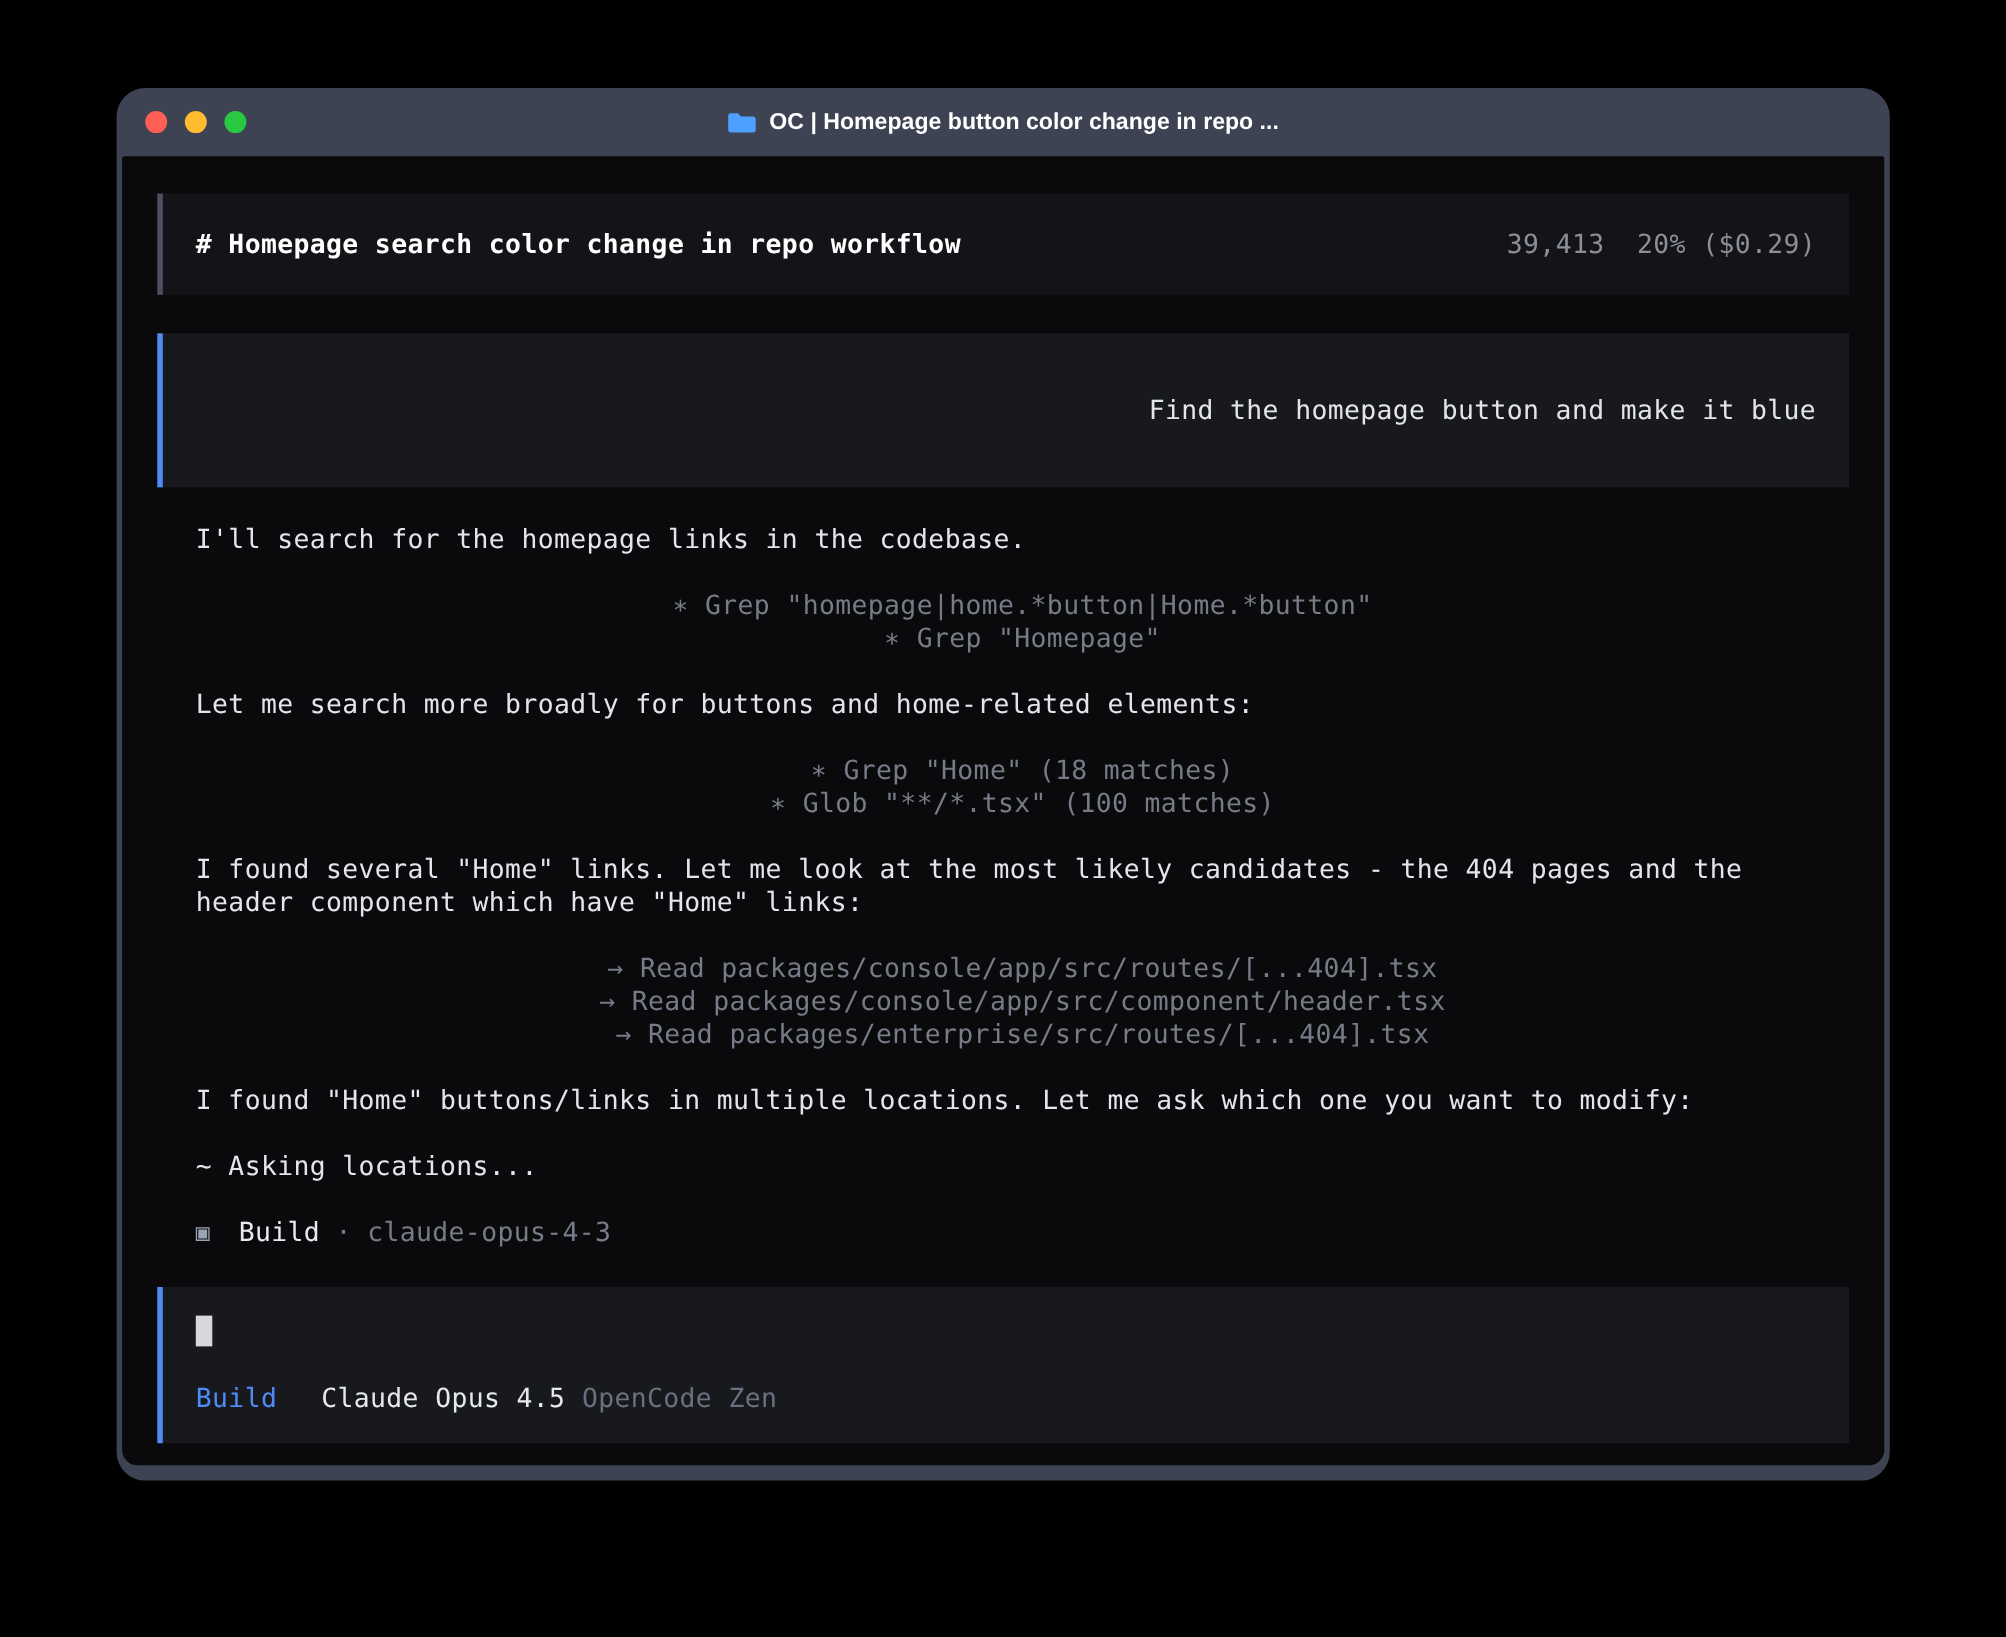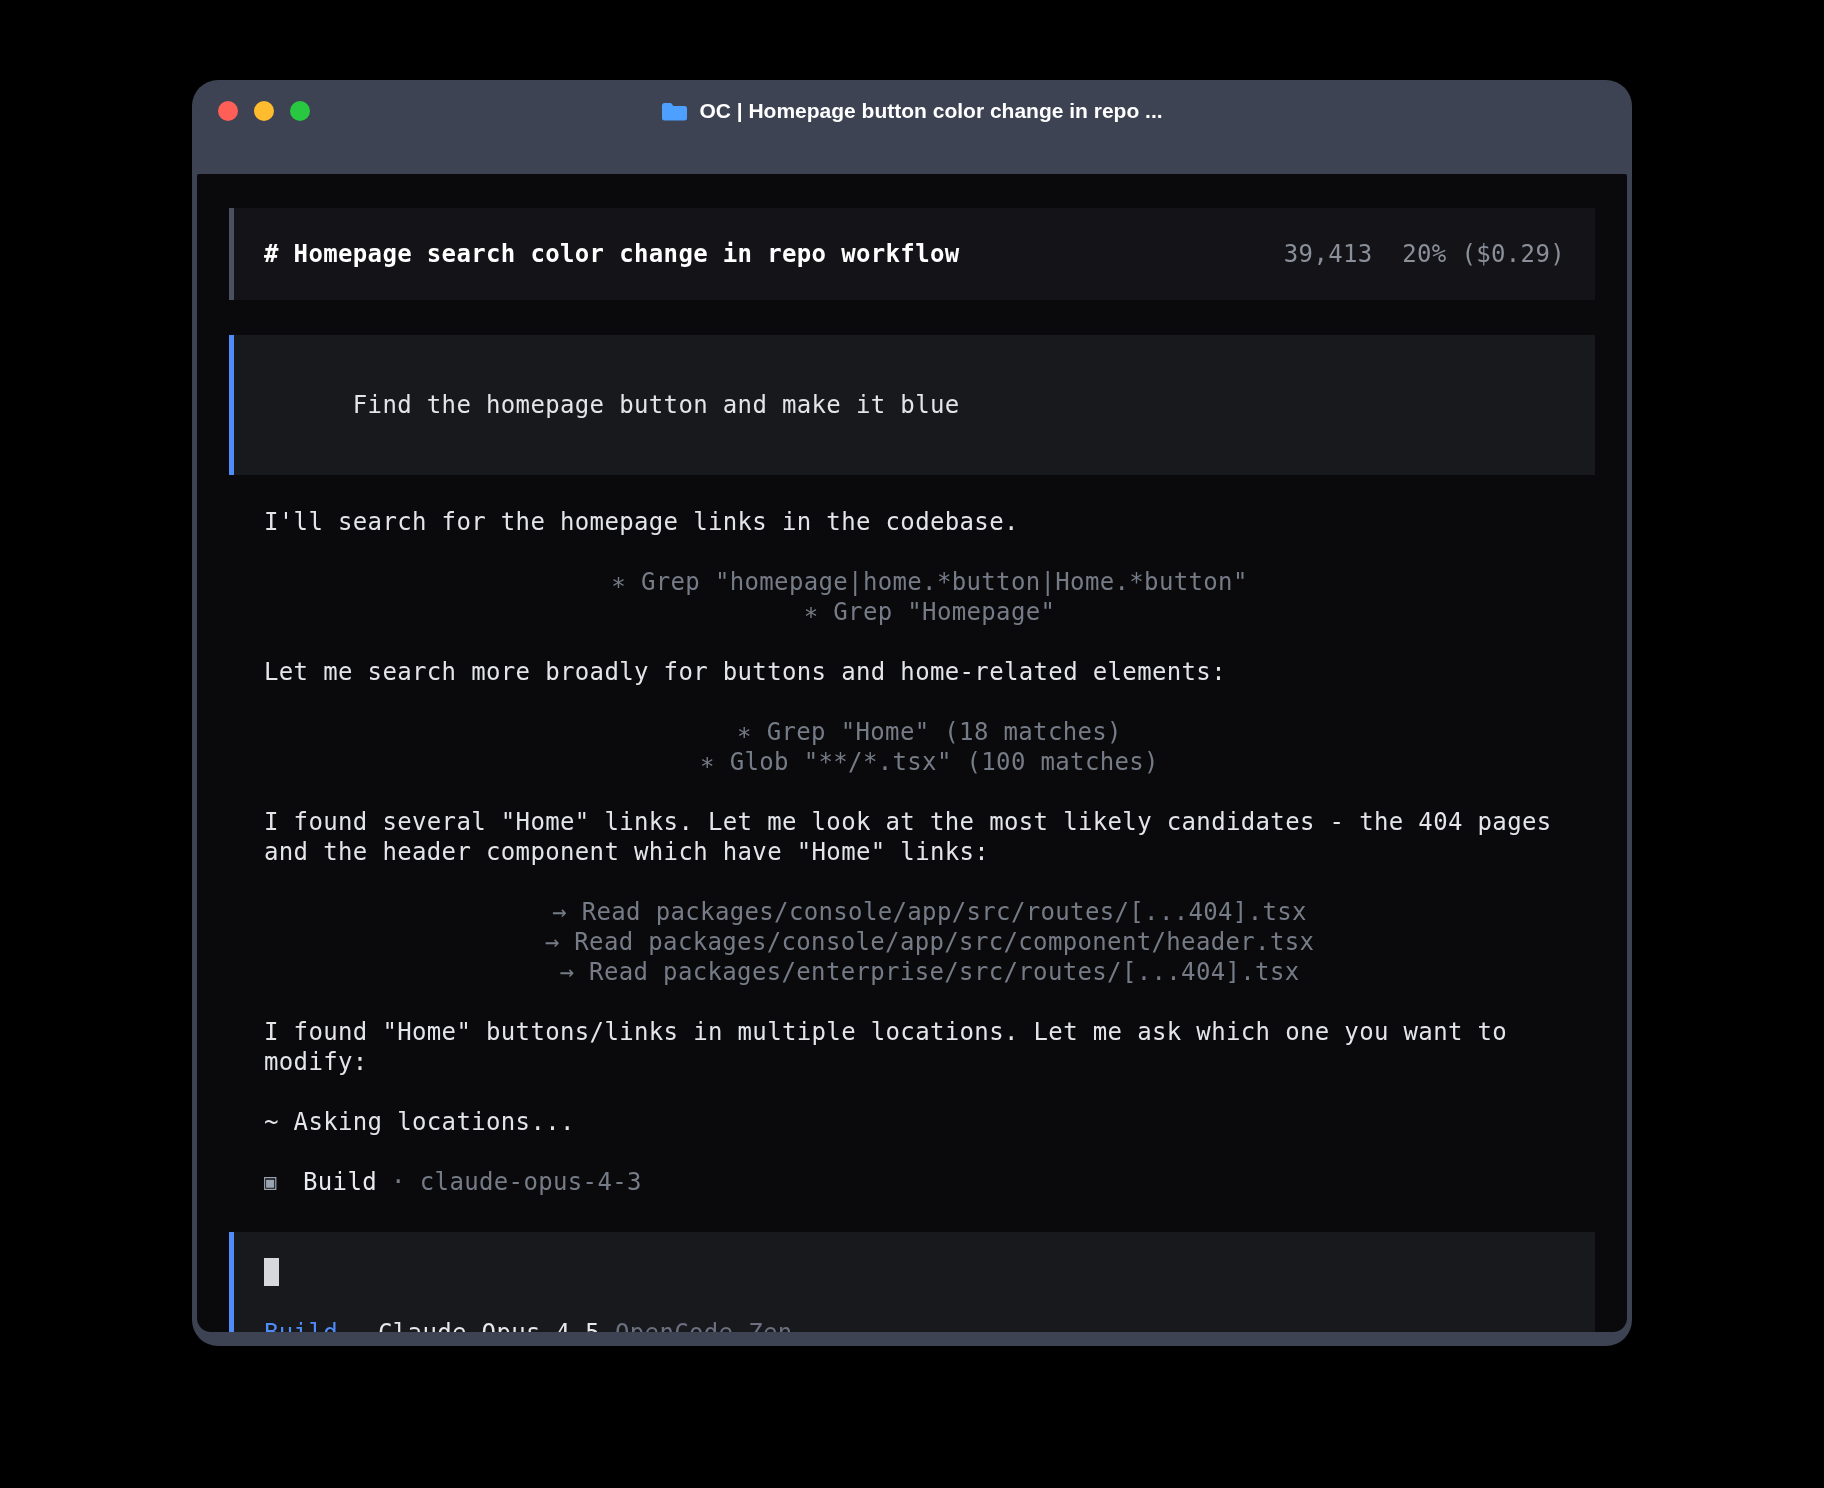--- a/index.html
+++ b/index.html
@@ -1,25 +1,25 @@
 <!DOCTYPE html>
 <html><head>
 <meta charset="utf-8">
 <style>
   * { margin:0; padding:0; box-sizing:border-box; }
   html,body { width:1824px; height:1488px; background:#000000; overflow:hidden; }
   body { font-family:"DejaVu Sans Mono", monospace; }
 
   .window {
-    width:1440px; height:1266px;
+    width:1612px; height:1266px;
     margin:80px auto 0;
     background:#3e4353;
     border-radius:26px;
     overflow:hidden;
-    display:flex; flex-direction:column;gap:32px;
+    display:flex; flex-direction:column;
   }
 
   
   .titlebar {
     height:62px; flex:0 0 62px;
     position:relative;
     display:flex; align-items:center; justify-content:center;
   }
   .traffic { position:absolute; left:26px; top:0; height:62px; display:flex; align-items:center; gap:16px; }
   .light { width:20px; height:20px; border-radius:50%; }
@@ -57,20 +57,21 @@
   .header-title { font-weight:bold; color:#ffffff; white-space:pre; }
   .header-stats { color:#8a8f99; white-space:pre; }
 
   .block.user-block {
     margin-top:35px;
     padding:25px 30px;
     background:#17191d;
     border-left-color:#4f8cf7;
     color:#e3e5e9;
     white-space:pre-wrap;
+    text-align:right;
   }
 
   .prose { margin:32px 0 0 35px; }
   .line { white-space:pre-wrap; }
   .line-text { color:#e3e5e9; }
   .line-tool { color:#767c87;text-align:center; }
   .gap-top { margin-top:30px; }
 
   .agent-line { margin-top:30px; display:flex; align-items:center; white-space:pre; }
   .agent-icon { color:#9aa3b2; font-size:21px; margin-right:26px; }

